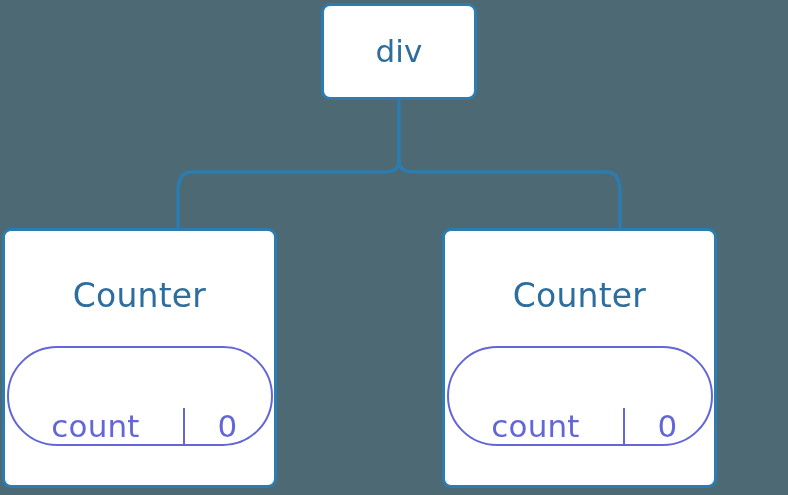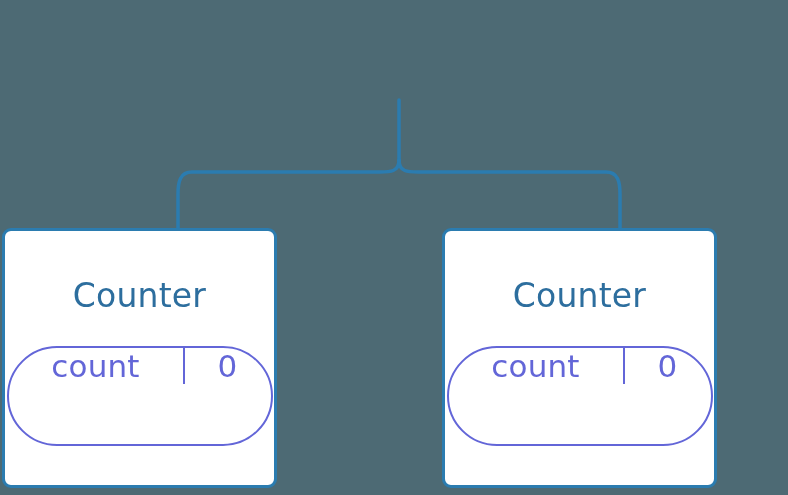--- a/index.html
+++ b/index.html
@@ -67,21 +67,21 @@
   }
   .state-pill {
     margin-top: 34px;
     width: 266px;
     height: 100px;
     border: 2px solid #6366d8;
     border-radius: 50px;
     box-sizing: border-box;
     background: #ffffff;
     display: flex;
-    align-items: flex-start;
+    align-items: flex-end;
     overflow: hidden;
   }
   .state-key {
     flex: 0 0 174px;
     display: flex;
     align-items: center;
     justify-content: center;
     border-right: 2px solid #6366d8;
     font-size: 31px;
     color: #6366d8;
@@ -103,20 +103,23 @@
 <div id="stage">
 
   <svg id="connectors" viewBox="0 0 788 495" width="788" height="495" aria-hidden="true">
     <g fill="none" stroke="#2b7cb0" stroke-width="3.5" stroke-linecap="round" stroke-linejoin="round">
       <path d="M399,100 L399,160"></path>
       <path d="M399,160 C399,172 390,172 380,172 L192,172 C180,172 178,182 178,194 L178,228"></path>
       <path d="M399,160 C399,172 408,172 418,172 L606,172 C618,172 620,182 620,194 L620,228"></path>
     </g>
   </svg>
 
+  <div class="node node-root">
+    <div class="node-title">div</div>
+  </div>
 
   <div class="node node-child node-child-left">
     <div class="node-title">Counter</div>
     <div class="state-pill">
       <div class="state-key">count</div>
       <div class="state-val">0</div>
     </div>
   </div>
 
   <div class="node node-child node-child-right">

